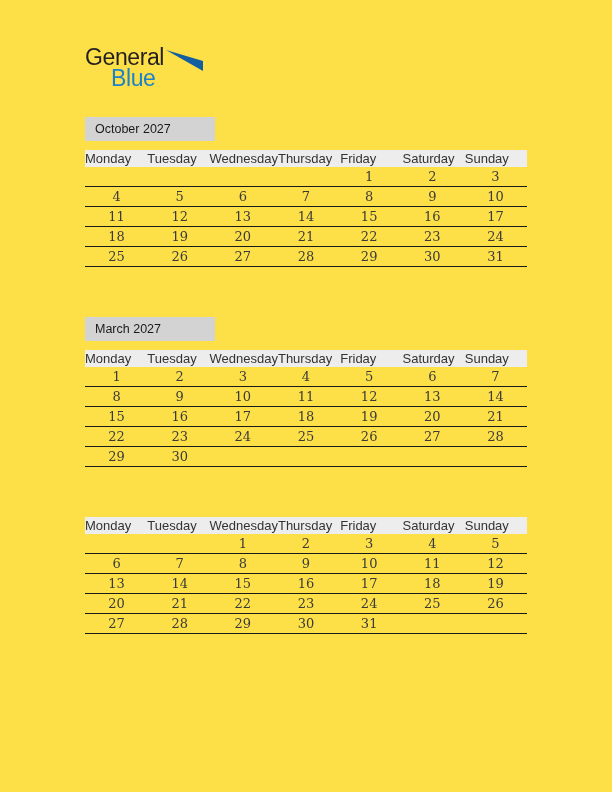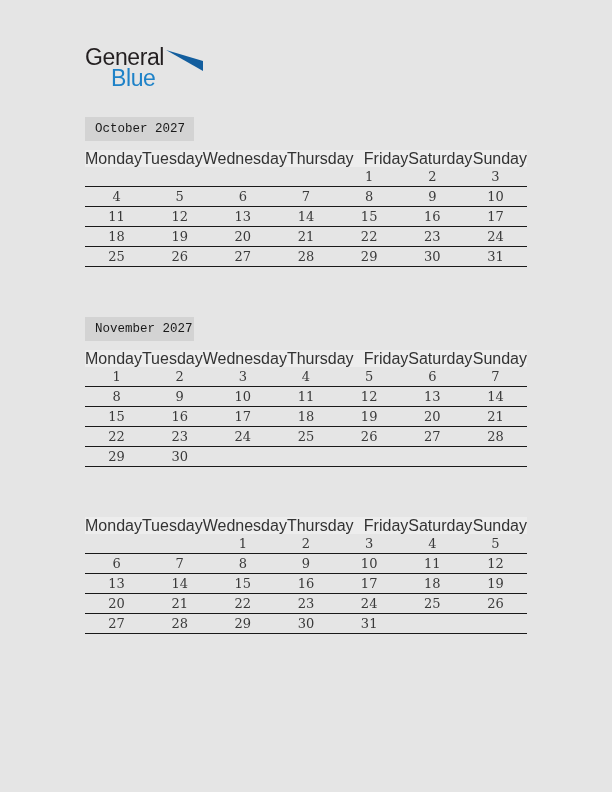--- a/index.html
+++ b/index.html
@@ -13,21 +13,21 @@
     --title-text: #111111;
     --weekday-text: #333333;
   }
   * { margin: 0; padding: 0; box-sizing: border-box; }
   html, body { background: #888; }
   .page {
     position: relative;
     width: 612px;
     height: 792px;
     margin: 0 auto;
-    background: #e5e5e5;
+    background: #fde047;
     font-family: "Liberation Sans", sans-serif;
     overflow: hidden;
   }
 
   
   .logo-line1 {
     position: absolute;
     left: 85px;
     top: 46px;
     display: flex;
@@ -69,40 +69,39 @@
 
   
   .months {
     position: absolute;
     left: 85px;
     top: 117px;
     width: 442px;
   }
   .month:not(:first-child) { margin-top: 50px; }
   .month-label {
-    width: 109px;
+    width: 130px;
     height: 24px;
     line-height: 24px;
     padding-left: 10px;
     background: var(--month-label-bg);
     font-size: 12.5px;
     color: #1a1a1a;
     margin-bottom: 9px;
-    font-family: Liberation Mono, monospace;
   }
   .week-head {
     display: flex;
     height: 17px;
     align-items: center;
     background: var(--weekday-bg);
   }
   .wcell {
     flex: 1;
-    text-align: right;
-    font-size: 16px;
+    text-align: left;
+    font-size: 13px;
     color: var(--weekday-text);
   }
   .drow {
     display: flex;
     height: 20px;
     align-items: center;
     border-bottom: 1px solid var(--row-line);
   }
   .dcell {
     flex: 1;
@@ -178,21 +177,21 @@
           <div class="dcell">25</div>
           <div class="dcell">26</div>
           <div class="dcell">27</div>
           <div class="dcell">28</div>
           <div class="dcell">29</div>
           <div class="dcell">30</div>
           <div class="dcell">31</div>
         </div>
       </section>
       <section class="month">
-        <div class="month-label">November 2027</div>
+        <div class="month-label">March 2027</div>
         <div class="week-head">
           <div class="wcell">Monday</div>
           <div class="wcell">Tuesday</div>
           <div class="wcell">Wednesday</div>
           <div class="wcell">Thursday</div>
           <div class="wcell">Friday</div>
           <div class="wcell">Saturday</div>
           <div class="wcell">Sunday</div>
         </div>
         <div class="drow">

